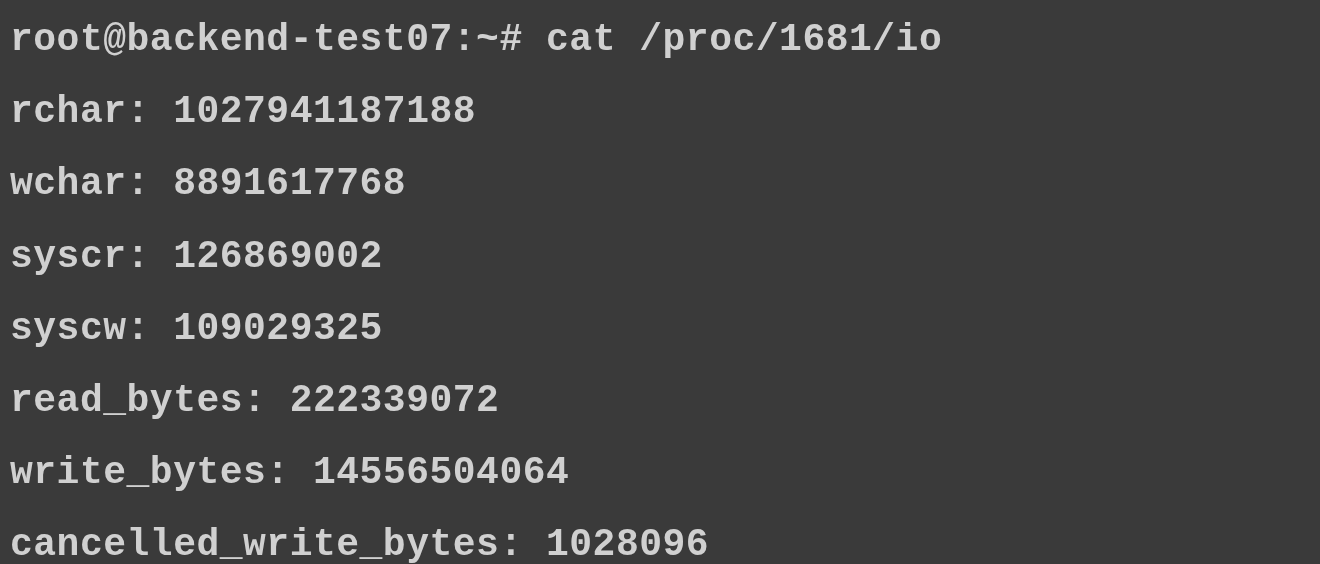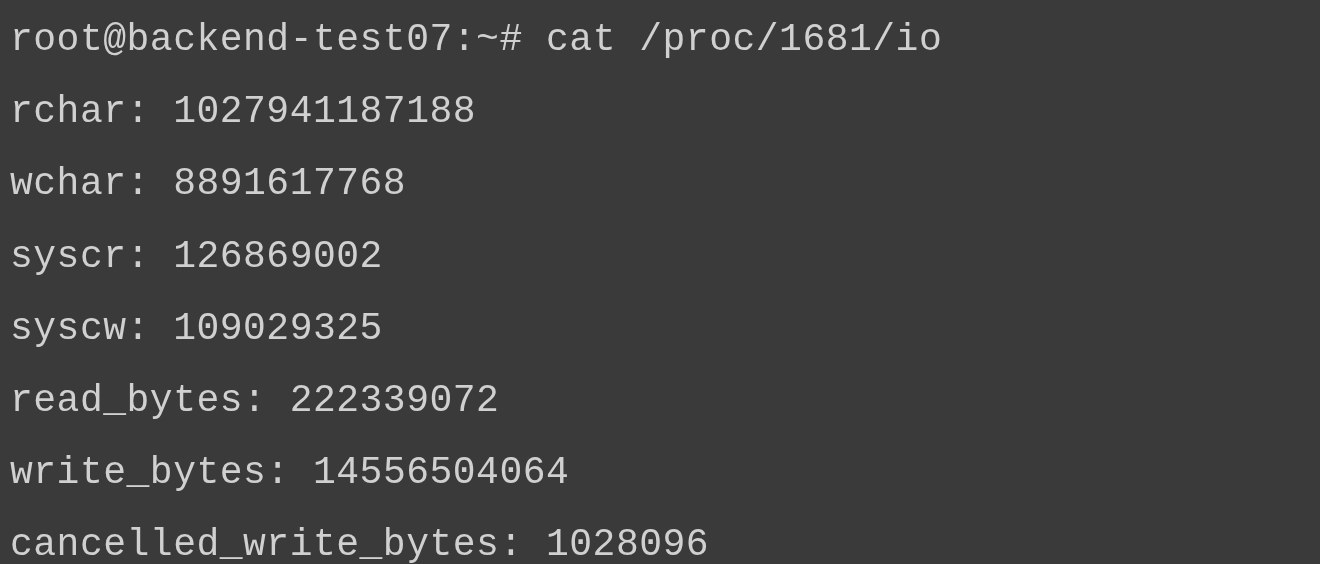--- a/index.html
+++ b/index.html
@@ -17,18 +17,19 @@
       width: 1320px;
       height: 564px;
       overflow: hidden;
       letter-spacing: 0.5px;
     }
     .terminal {
       white-space: pre;
     }
     .line {
       display: block;
+      font-weight: bold;
     }
   </style>
 </head>
 <body>
 
 <div class="terminal"><span class="line"><span>root</span>@<span>backend-test07</span>:<span>~</span><span>#</span> <span>cat /proc/1681/io</span></span><span class="line"><span>rchar:</span> <span>1027941187188</span></span><span class="line"><span>wchar:</span> <span>8891617768</span></span><span class="line"><span>syscr:</span> <span>126869002</span></span><span class="line"><span>syscw:</span> <span>109029325</span></span><span class="line"><span>read_bytes:</span> <span>222339072</span></span><span class="line"><span>write_bytes:</span> <span>14556504064</span></span><span class="line"><span>cancelled_write_bytes:</span> <span>1028096</span></span></div>
 
 </body></html>

